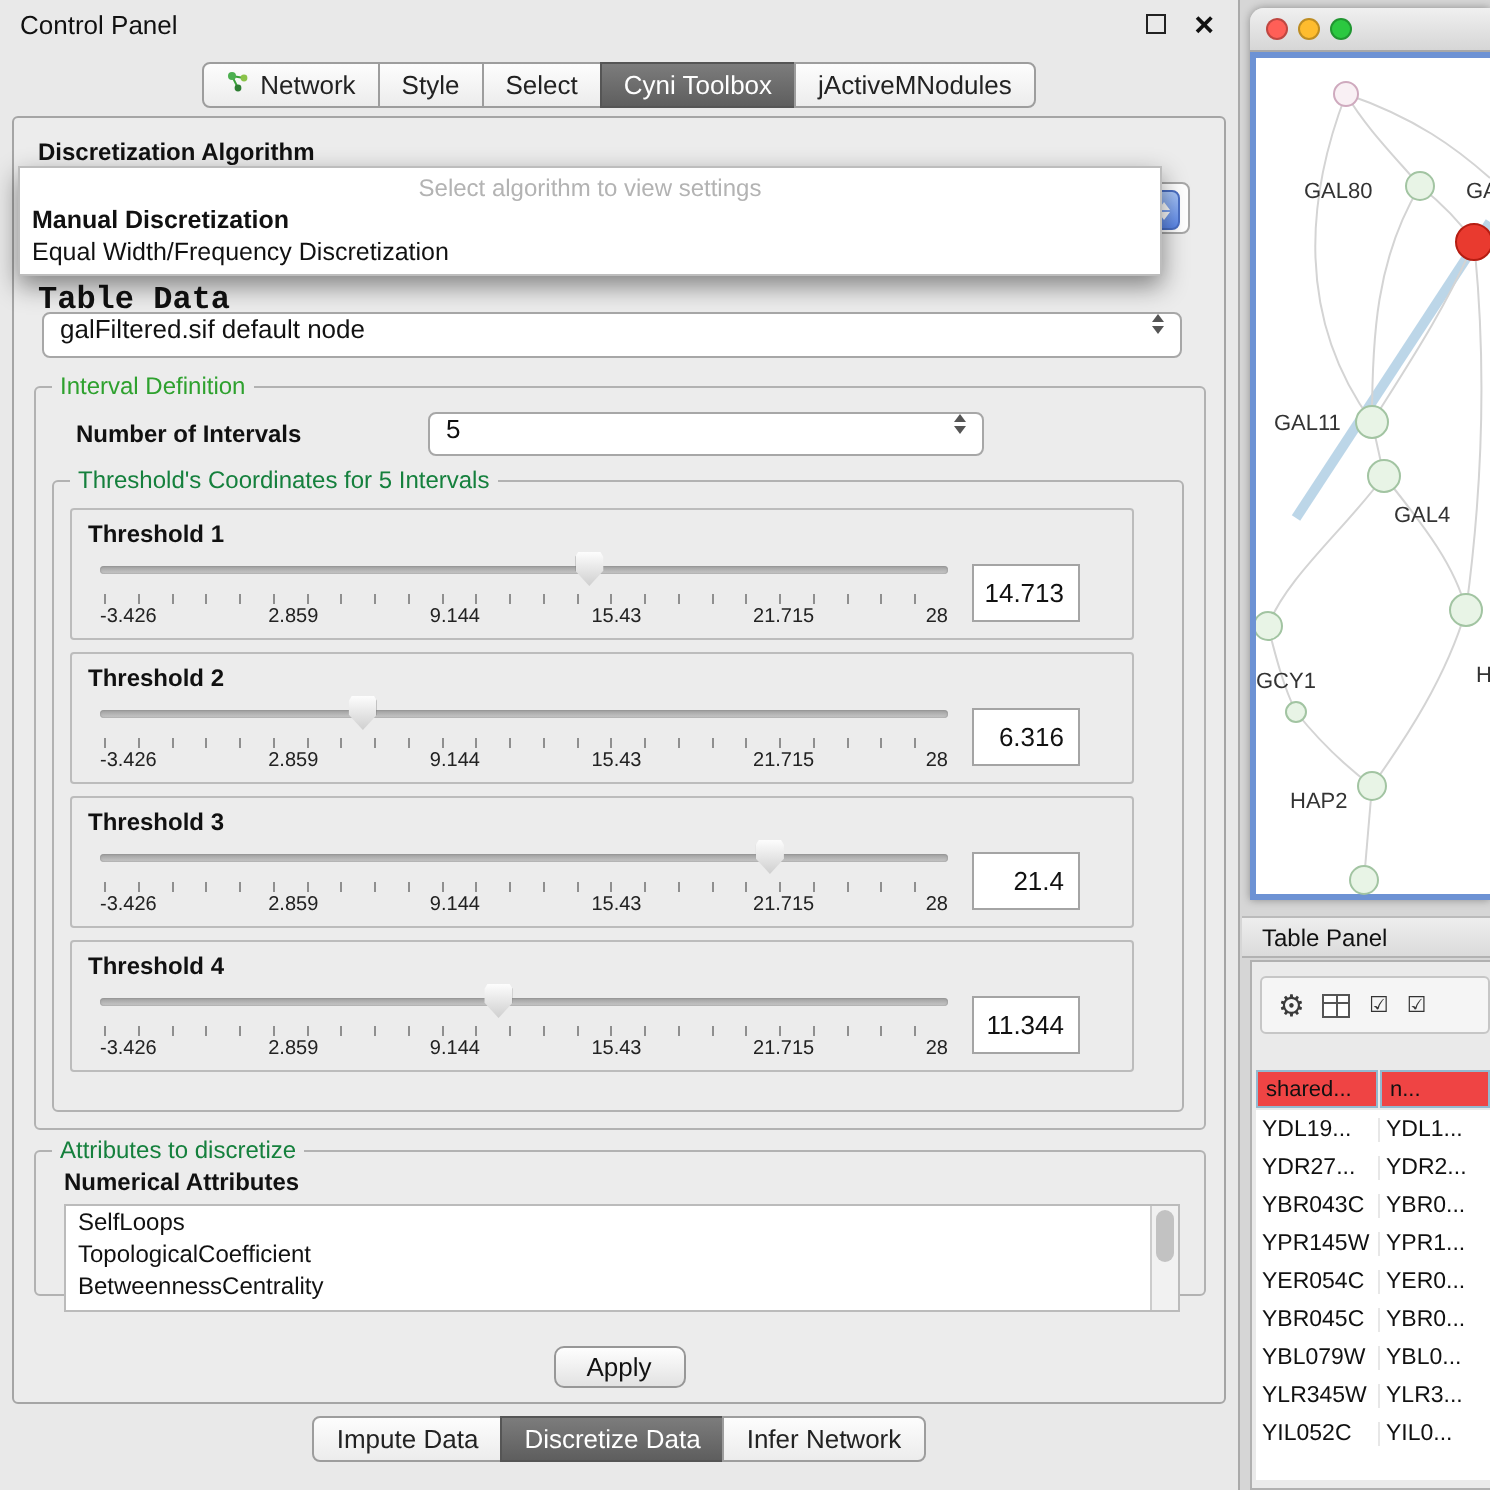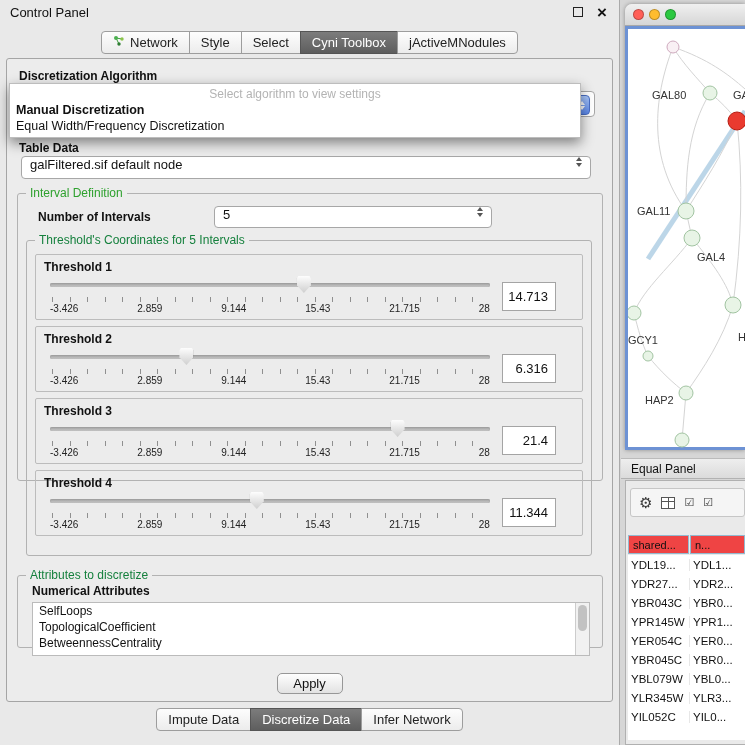--- a/index.html
+++ b/index.html
@@ -47,34 +47,34 @@
   .stepper-blue { position:absolute; right:4px; top:3px; width:17px; height:20px; border-radius:4px;
     background:linear-gradient(#a9c7fa,#5a86e8); border:1px solid #4a6fc4;
     display:flex; flex-direction:column; align-items:center; justify-content:center; gap:1px; }
 
   .popup { position:absolute; left:2px; top:24px; width:572px; background:#fff;
     border:1px solid #bdbdbd; box-shadow:0 5px 12px rgba(0,0,0,0.45); z-index:40; padding-bottom:3px; }
   .popup-header { text-align:center; color:#b3b3b3; font-size:12px; padding:3px 0 1px; }
   .popup-option { font-size:12.5px; padding:1px 6px; }
   .popup-option.first { font-weight:bold; }
 
-  .tabledata-label { position:absolute; left:12px; top:82px; font-size:12px; font-weight:bold; }
+  .tabledata-label { position:absolute; left:12px; top:82px; font-size:16px; font-weight:bold;font-family:Liberation Mono, monospace; }
   .tabledata-combo { position:absolute; left:14px; top:97px; width:570px; height:23px; }
 
   .fieldset { position:absolute; border:1px solid #b2b2b2; border-radius:3px; }
   .legend { position:absolute; top:-8px; left:8px; background:#ececec; padding:0 4px; font-size:12px; white-space:nowrap; }
   .legend.green { color:#2ea12e; }
   .legend.blue { color:#15803d; }
 
-  #interval-fs { left:10px; top:134px; width:586px; height:288px; }
+  #interval-fs { left:10px; top:134px; width:586px; height:372px; }
   .noi-label { position:absolute; left:20px; top:16px; font-size:12px; font-weight:bold; }
   .noi-combo { position:absolute; left:196px; top:12px; width:278px; height:22px; }
 
   #thresholds-fs { left:8px; top:46px; width:566px; height:316px; }
-  #thresholds { position:absolute; left:8px; top:13px; right:8px; }
+  #thresholds { position:absolute; left:8px; top:13px; right:24px; }
   .th-box { position:relative; height:66px; border:1px solid #bcbcbc; border-radius:2px; margin-bottom:6px; }
   .th-label { position:absolute; left:8px; top:5px; font-size:12px; font-weight:bold; }
   .th-row { position:absolute; left:14px; right:26px; top:21px; display:flex; align-items:center; gap:12px; }
   .slider-wrap { flex:1; position:relative; height:40px; }
   .slider-track { position:absolute; left:0; right:0; top:7px; height:4px;
     background:linear-gradient(#9e9e9e,#cacaca); border-radius:2px; box-shadow:inset 0 0 1px #808080; }
   .slider-thumb { position:absolute; top:0; width:14px; height:17px;
     background:linear-gradient(#fdfdfd,#cfcfcf);
     clip-path:polygon(10% 0,90% 0,100% 14%,100% 55%,50% 100%,0 55%,0 14%);
     filter:drop-shadow(0 0 1px #777); }
@@ -360,21 +360,21 @@
         <text x="9" y="186">GAL11</text>
         <text x="69" y="232">GAL4</text>
         <text x="0" y="315">GCY1</text>
         <text x="17" y="375">HAP2</text>
         <text x="110" y="312">H</text>
       </svg>
   </div>
 </div>
 
 <div class="tp-header">
-  <span>Equal Panel</span>
+  <span>Table Panel</span>
 </div>
 <div class="tp-body">
   <div class="tp-toolbar">
     <span class="gear">⚙</span>
     <span class="grid-icon"></span>
     <span class="cb">☑</span>
     <span class="cb">☑</span>
   </div>
   <div class="tp-table-header">
     <div class="hcell c1">shared...</div>

